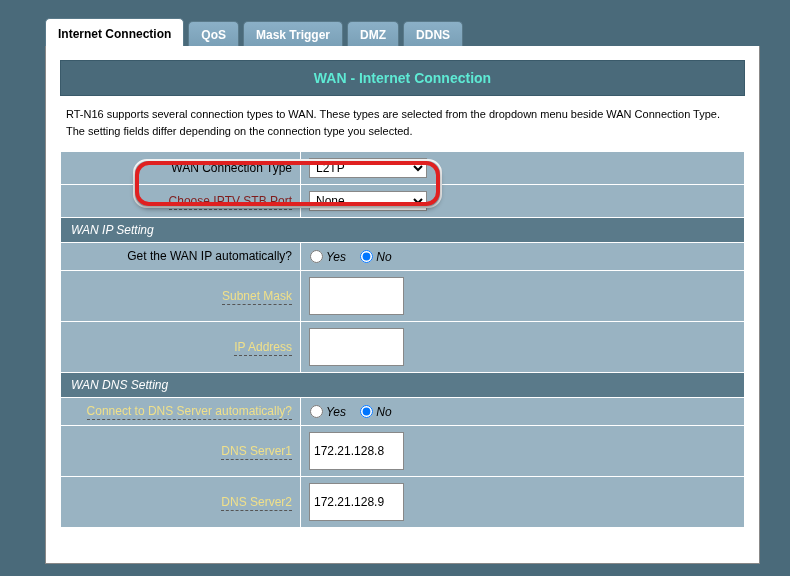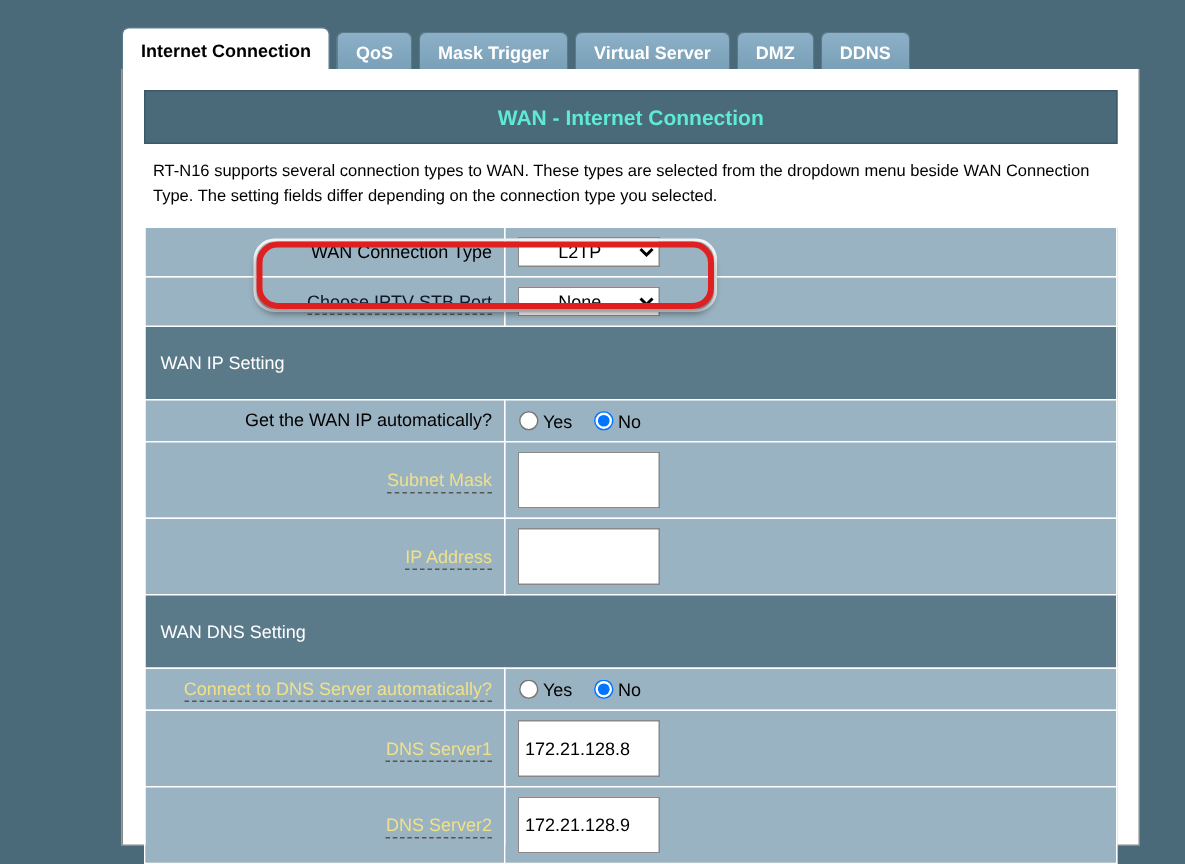--- a/index.html
+++ b/index.html
@@ -9,21 +9,20 @@
     background: #4a6a7a;
     width: 790px;
     height: 576px;
     overflow: hidden;
   }
   .outer {
     background: #4a6a7a;
     padding: 0;
     height: 576px;
     position: relative;
-    margin-left: 36px;
   }
   .tabs-strip {
     background: #4a6a7a;
     padding: 18px 0 0 45px;
     display: flex;
     gap: 4px;
     align-items: flex-end;
   }
   .tab {
     background: linear-gradient(to bottom, #8bb0c7, #7aa0b7);
@@ -81,51 +80,51 @@
     width: 240px;
     text-align: right;
     color: #000;
   }
   .form-table td.label-cell .dashed {
     border-bottom: 1px dashed #555;
     padding-bottom: 1px;
     color: #f0e08a;
   }
   .form-table td.label-cell .dashed.dark {
-    color: #0f172a;
+    color: #7f1d1d;
   }
   .section-header td {
     background: #5a7a8a !important;
     color: #fff;
     font-weight: normal;
     text-align: left;
-    padding: 17px 10px;
+    padding: 5px 10px;
+    font-style: italic;
   }
   select {
     font-size: 12px;
     padding: 1px 2px;
     background: #fff;
     border: 1px solid #888;
-    width: 95px;
+    width: 118px;
     height: 20px;
-    text-align: center;
   }
   input[type="text"] {
     font-size: 12px;
     padding: 18px 4px;
     border: 1px solid #888;
     width: 95px;
     height: 20px;
     background: #fff;
   }
   input[type="radio"] {
     margin: 0 3px 0 1px;
     vertical-align: middle;
   }
-  .radio-lbl { margin-right: 10px; vertical-align: middle; }
+  .radio-lbl { margin-right: 10px; vertical-align: middle; font-style: italic; }
   .highlight-ring {
     position: absolute;
     border: 4px solid #e02020;
     border-radius: 14px;
     box-shadow: 0 3px 5px rgba(0,0,0,0.4);
     pointer-events: none;
     left: 135px;
     top: 161px;
     width: 305px;
     height: 45px;
@@ -144,21 +143,20 @@
   }
 </style>
 </head>
 <body>
 
 <div class="outer">
   <div class="tabs-strip">
     <div class="tab active">Internet Connection</div>
     <div class="tab">QoS</div>
     <div class="tab">Mask Trigger</div>
-    <div class="tab">Virtual Server</div>
     <div class="tab">DMZ</div>
     <div class="tab">DDNS</div>
   </div>
 
   <div class="panel">
     <div class="header-bar">WAN - Internet Connection</div>
     <div class="desc">RT-N16 supports several connection types to WAN. These types are selected from the dropdown menu beside WAN Connection Type. The setting fields differ depending on the connection type you selected.</div>
 
     <table class="form-table">
       <tbody>

